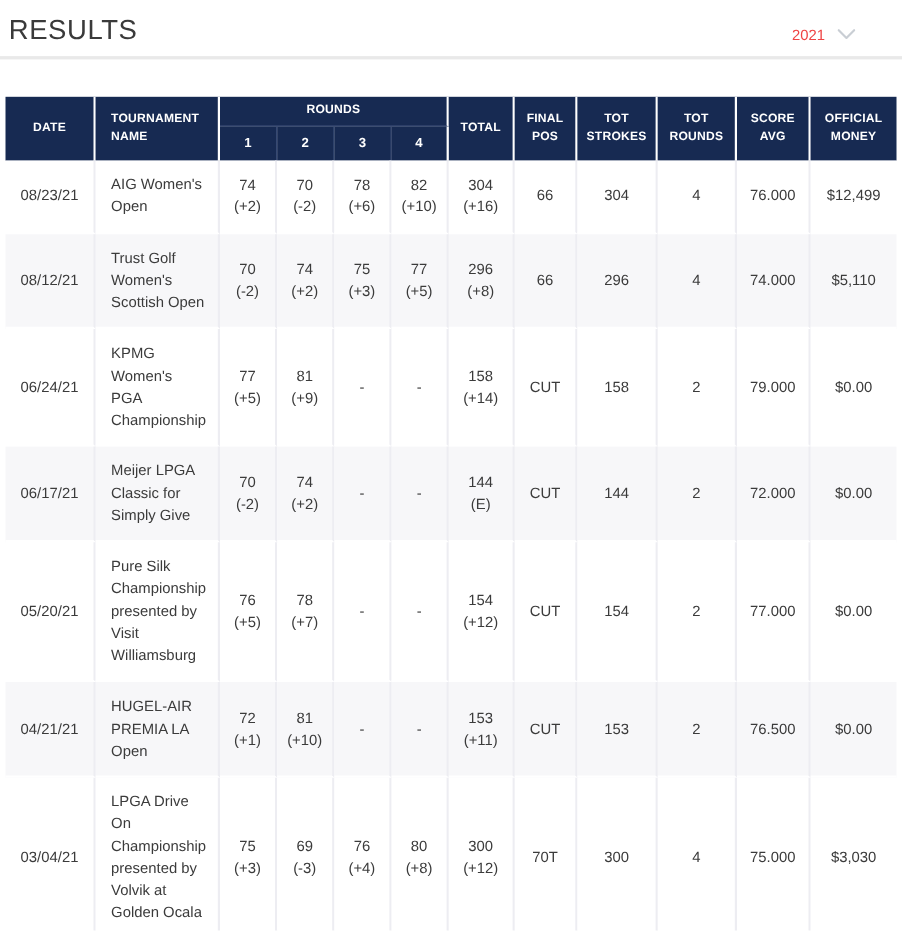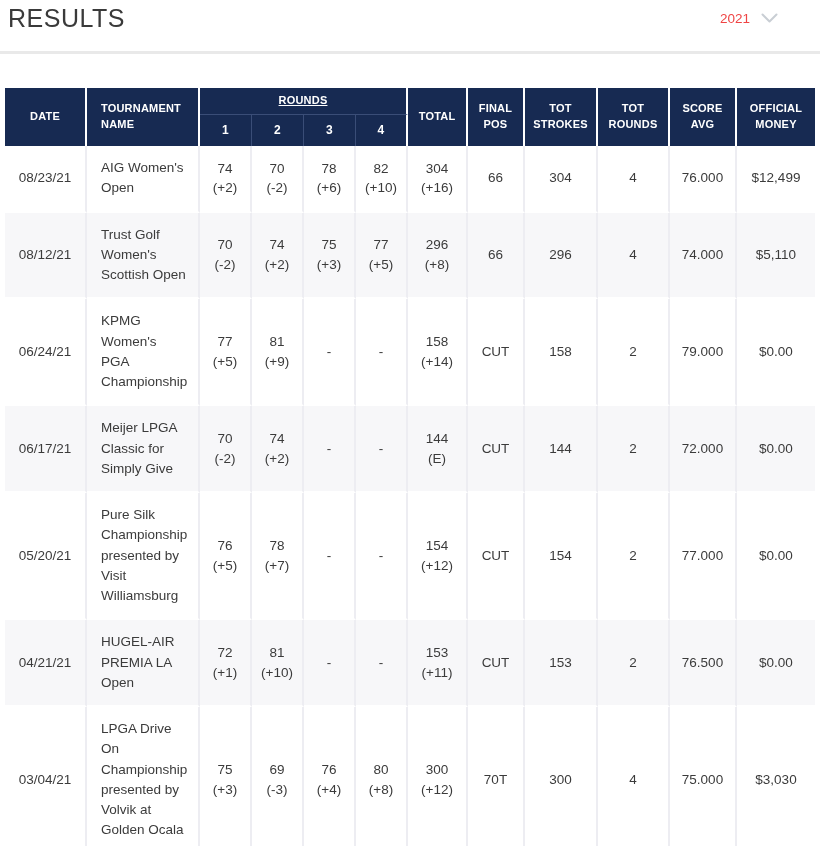--- a/index.html
+++ b/index.html
@@ -10,21 +10,21 @@
     background: #ffffff;
     font-family: "Liberation Sans", sans-serif;
     color: #3b3b3b;
     overflow: hidden;
   }
 
   
   .topbar {
     height: 54px;
     display: flex;
-    align-items: flex-start;
+    align-items: center;
     justify-content: space-between;
     padding: 4px 42px 0 8px;
     border-bottom: 3px solid #e9e9e9;
   }
   .page-title {
     margin: 0;
     font-size: 25px;
     font-weight: 500;
     letter-spacing: 0.5px;
     color: #3a3a3a;
@@ -63,21 +63,20 @@
     padding: 4px 6px;
     line-height: 1.45;
   }
   thead th.major { border-right: 2px solid #ffffff; }
   thead th.last { border-right: none; }
   th.h-tournament { text-align: left; padding-left: 14px; margin-top: 15px; }
   th.h-rounds-group {
     border-bottom: 1px solid #3a4d77;
     height: 27px;
     padding: 2px 20px;
-    text-decoration: underline;
   }
   th.h-round-num {
     border-right: 1px solid #3a4d77;
     height: 31px;
     font-size: 12px;
   }
   th.h-round-num.subLast { border-right: 2px solid #ffffff; }
   th.h-date, th.h-tournament, th.h-stack { height: 58px; }
 
   

